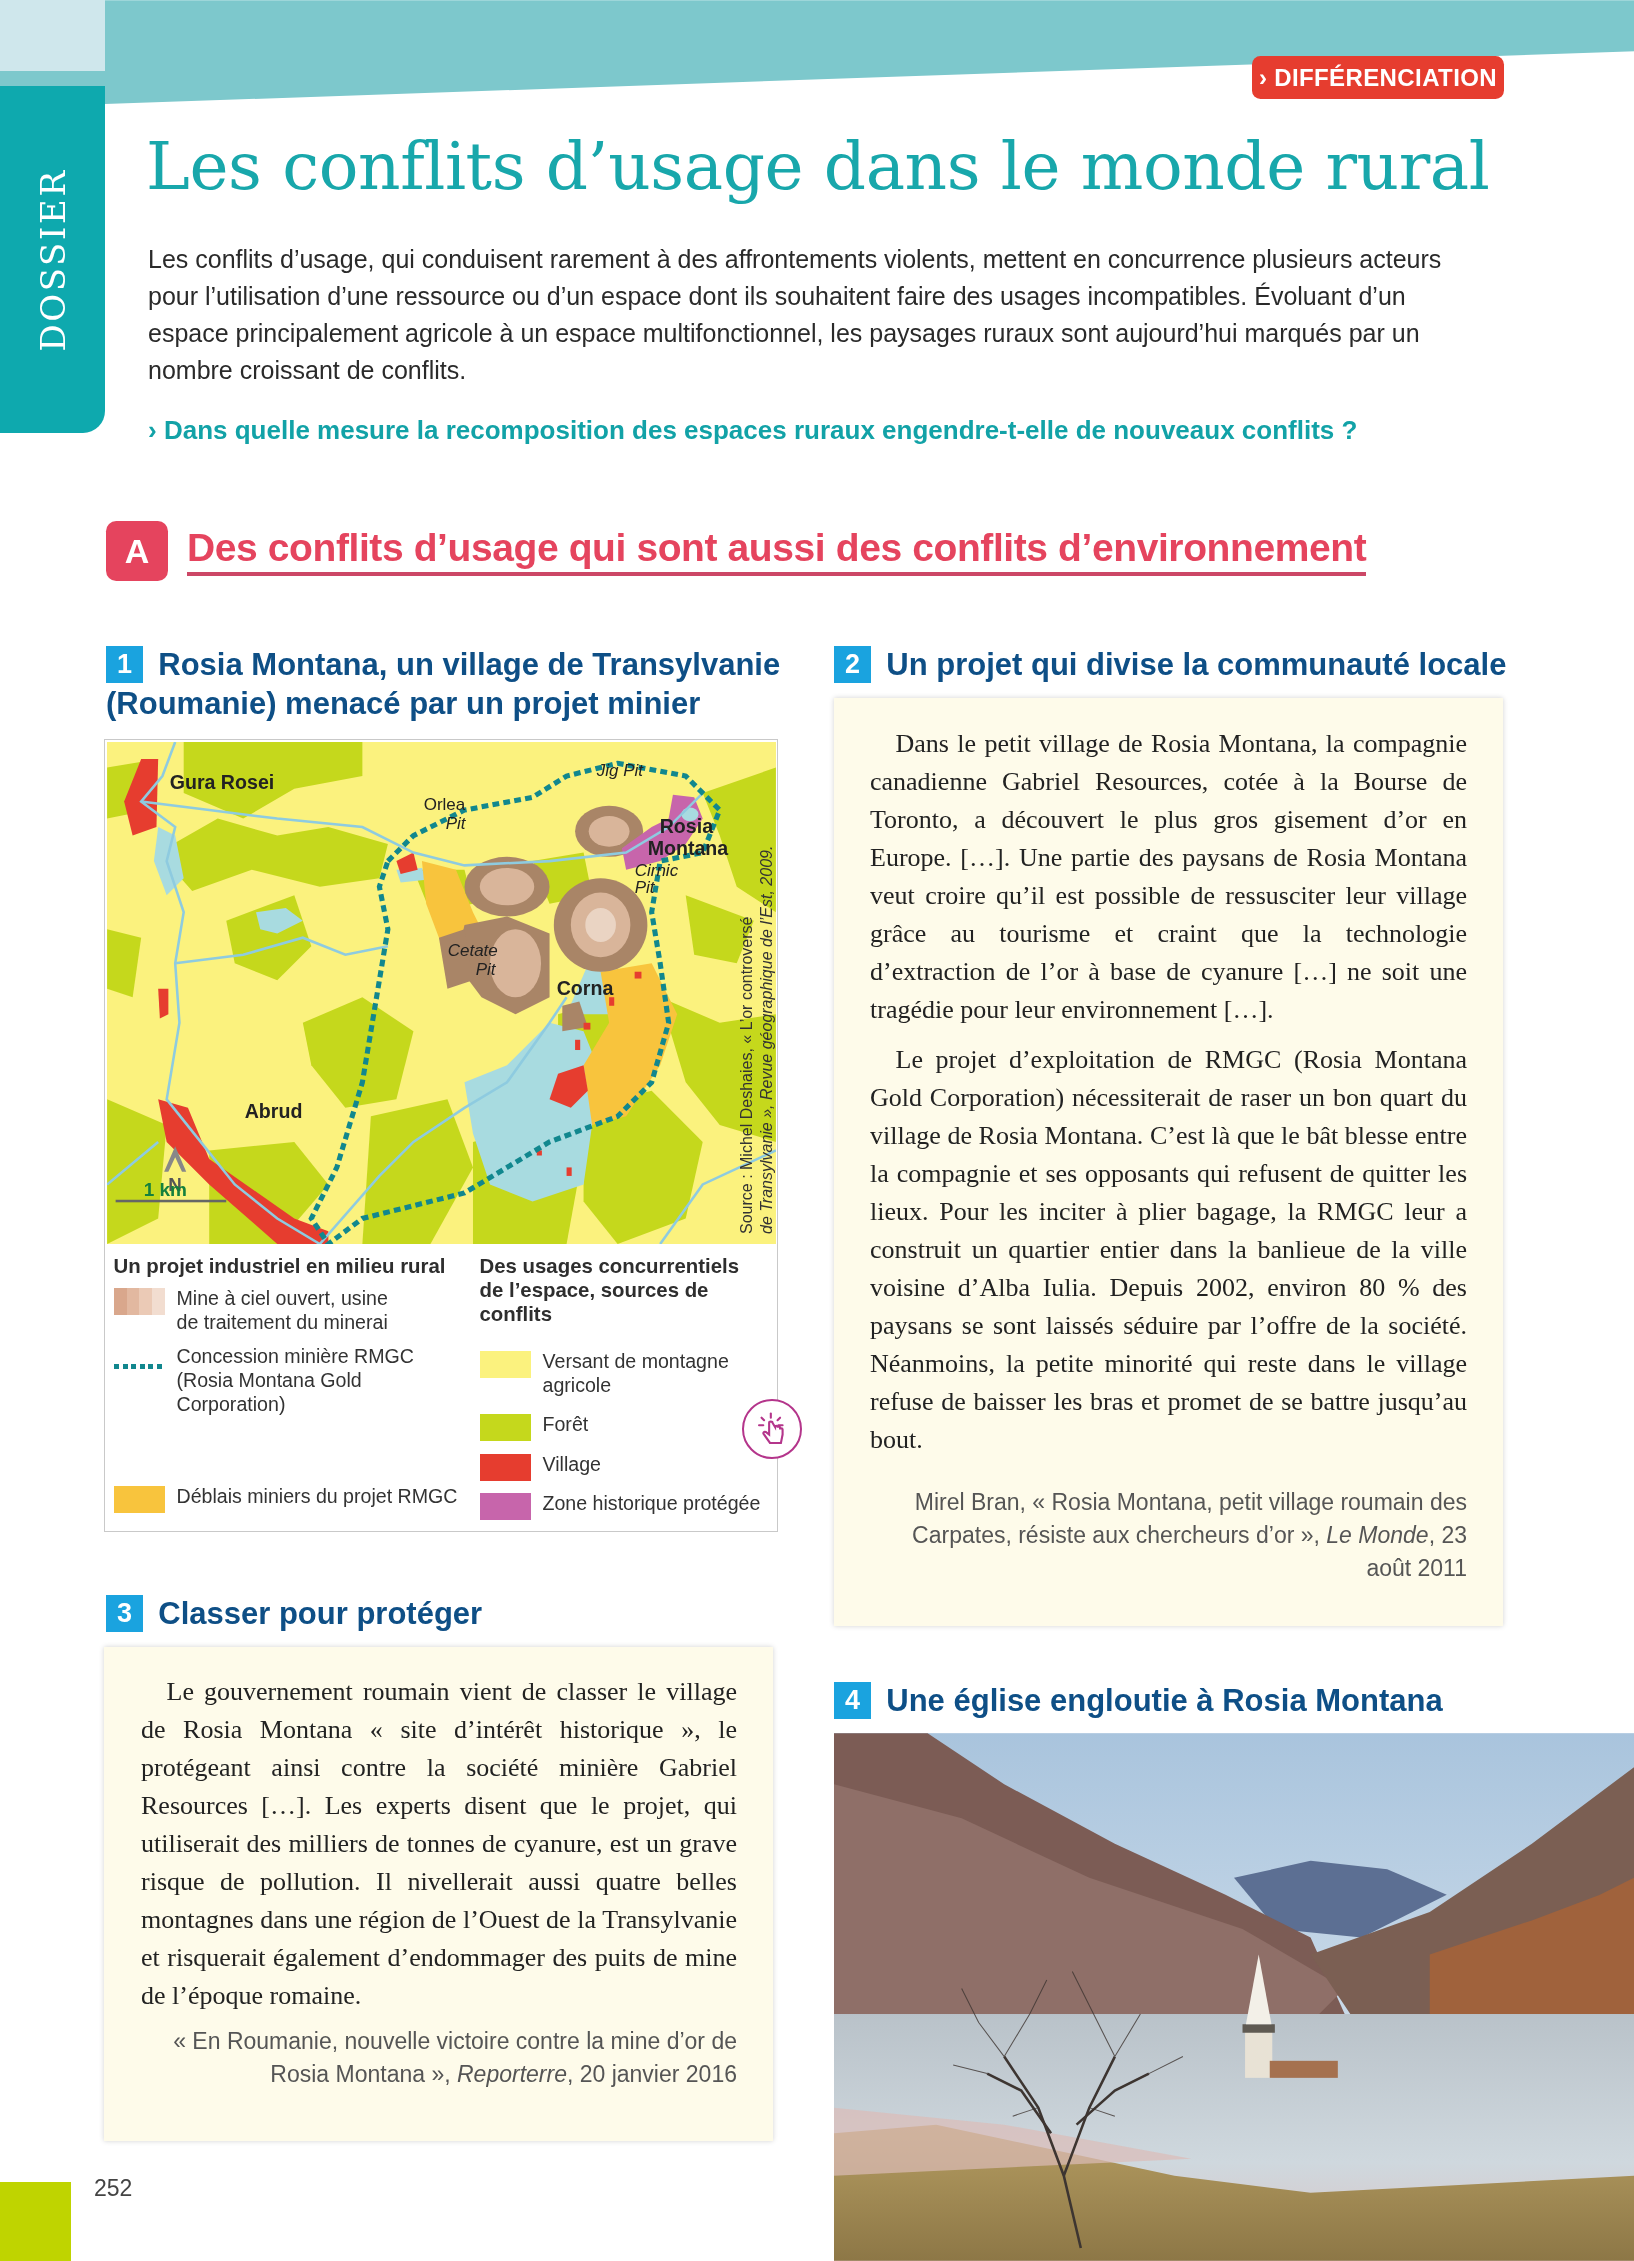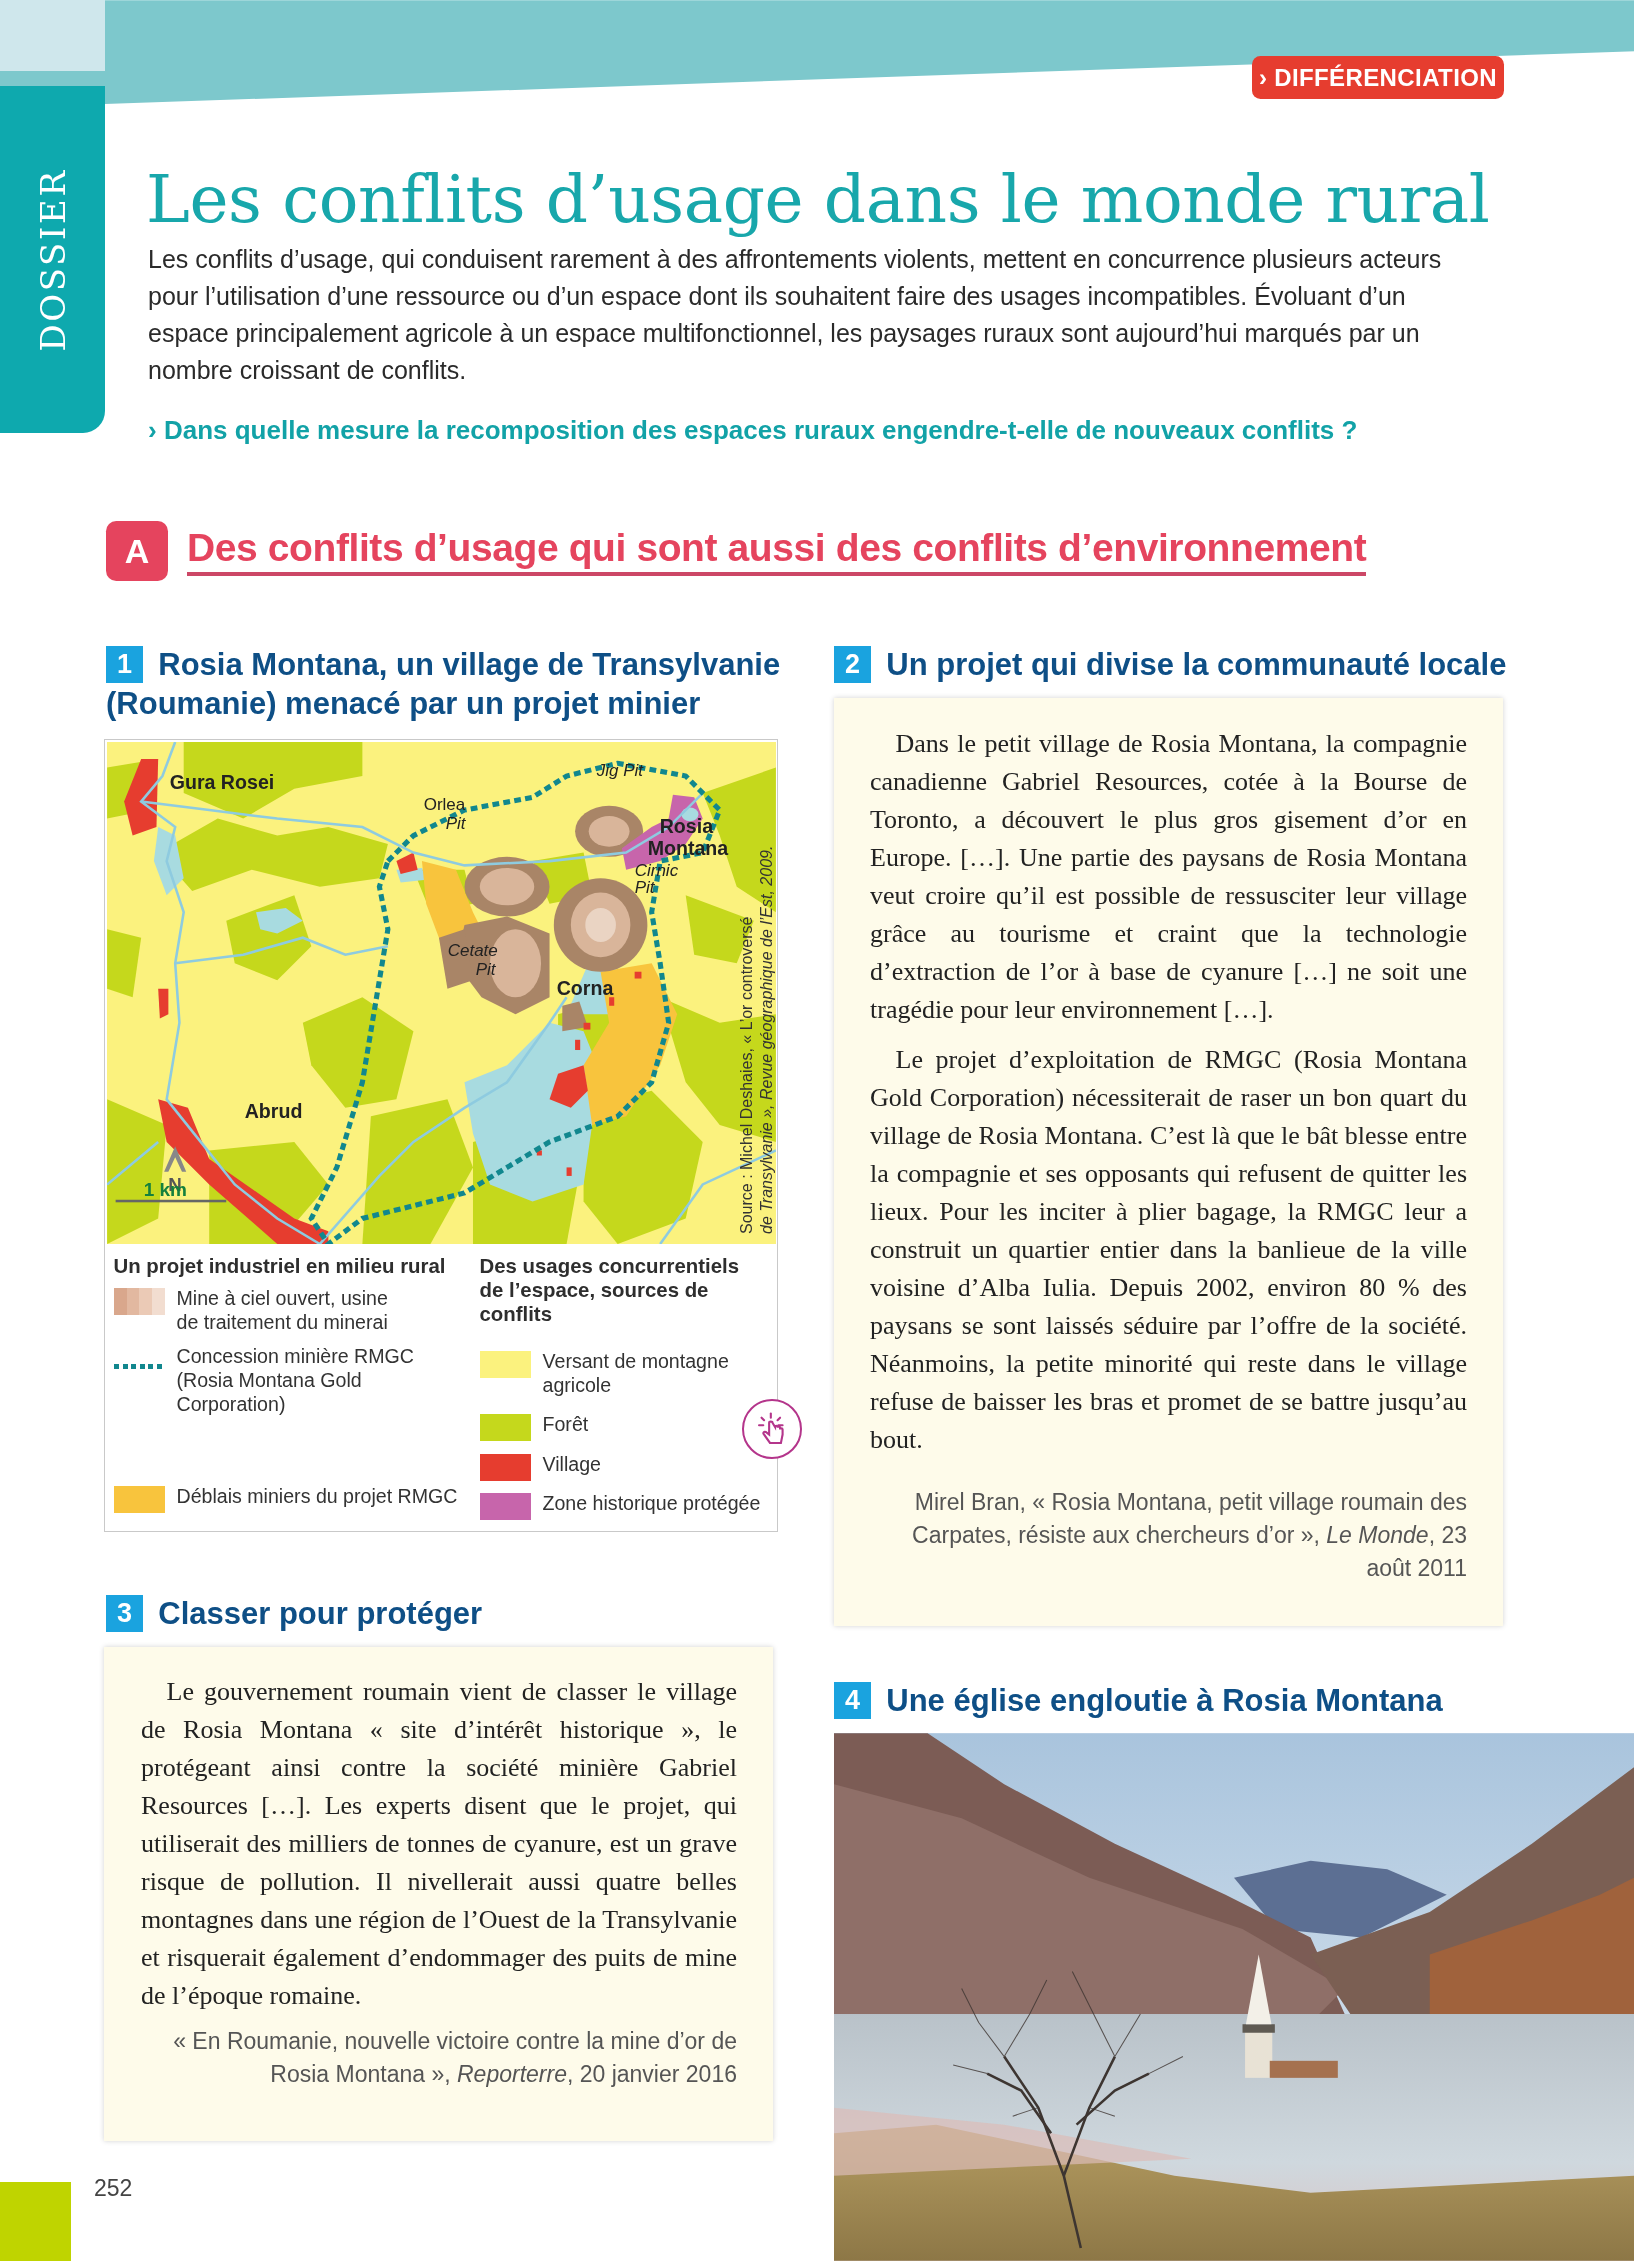--- a/index.html
+++ b/index.html
@@ -8,21 +8,21 @@
 
   
   .top-band { position: absolute; left: 0; top: 0; width: 1635px; height: 111px; }
   .top-band svg { display: block; }
   .corner-light { position: absolute; left: 0; top: 0; width: 105px; height: 71px; background: #cfe7ec; }
   .sidebar-tab { position: absolute; left: 0; top: 86px; width: 105px; height: 347px; background: #0ea9ae; border-radius: 0 0 22px 0; }
   .sidebar-tab .dossier { position: absolute; left: 50%; top: 50%; transform: translate(-50%, -50%) rotate(-90deg); color: #fff; font-family: "DejaVu Serif", serif; font-size: 34px; letter-spacing: 2.6px; white-space: nowrap; }
 
   .diff-badge { position: absolute; left: 1252px; top: 56px; width: 252px; height: 43px; background: #e63d2f; border-radius: 8.5px; color: #fff; font-weight: bold; font-size: 24px; display: flex; align-items: center; justify-content: center; gap: 6.8px; letter-spacing: 0.4px; }
 
-  .page-title { position: absolute; left: 146px; top: 128px; font-family: "DejaVu Serif", serif; font-size: 66px; color: #18a7ab; font-weight: normal; white-space: nowrap; letter-spacing: -0.4px; margin-top: 33px; }
+  .page-title { position: absolute; left: 146px; top: 128px; font-family: "DejaVu Serif", serif; font-size: 66px; color: #18a7ab; font-weight: normal; white-space: nowrap; letter-spacing: -0.4px; }
   .intro { position: absolute; left: 148px; top: 241px; width: 1318px; font-size: 25px; line-height: 37px; color: #2a2a2a; }
   .question { position: absolute; left: 148px; top: 415px; width: 1328px; font-size: 26px; color: #12a2a7; font-weight: bold; white-space: nowrap; }
 
   .section-a { position: absolute; left: 106px; top: 519px; height: 64px; display: flex; align-items: center; }
   .section-a .letter { width: 62px; height: 60px; background: #e5445e; color: #fff; border-radius: 10.2px; font-weight: bold; font-size: 34px; display: flex; align-items: center; justify-content: center; }
   .section-a .title { margin-left: 19px; font-size: 39px; font-weight: bold; color: #e5445e; border-bottom: 4.3px solid #cc4766; padding-bottom: 1.7px; white-space: nowrap; letter-spacing: -0.4px; }
 
   .doc-head { position: absolute; display: flex; align-items: flex-start; font-weight: bold; color: #0e4f86; font-size: 31px; line-height: 39px; }
   .doc-num { display: inline-flex; width: 37px; height: 37px; background: #1aa3df; color: #fff; font-size: 27px; font-weight: bold; align-items: center; justify-content: center; margin-right: 15.3px; flex: none; margin-top: 0.9px;}
 

